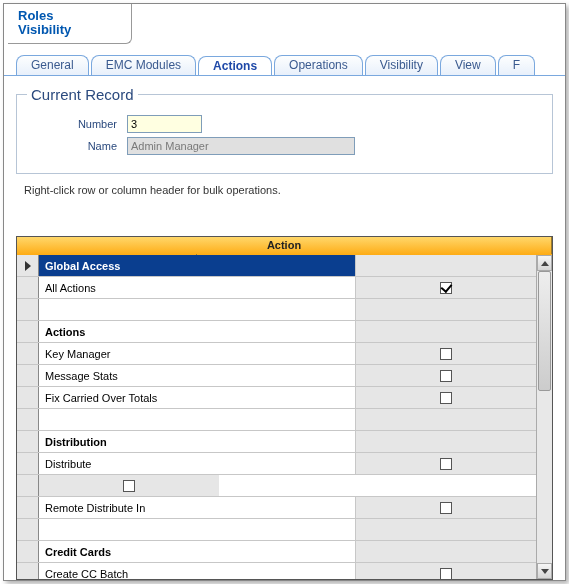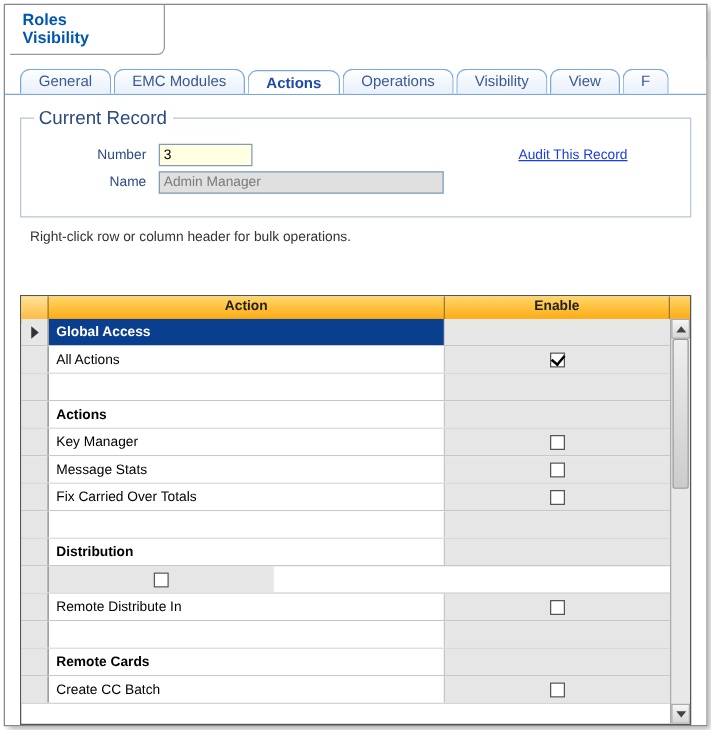--- a/index.html
+++ b/index.html
@@ -142,20 +142,21 @@
     bottom: 0;
     border: 1px solid #555;
     background: #fff;
     overflow: hidden;
   }
   .grid-header {
     display: flex;
     height: 22px;
     background: linear-gradient(#ffd76a, #fda406);
     border-bottom: 1px solid #7a5b14;
+    flex-direction: column;
   }
   .hcorner {
     width: 22px;
     border-right: 1px solid #9a7a2c;
     background: linear-gradient(#ffe39a, #fcb637);
   }
   .hcell {
     text-align: center;
     font-weight: bold;
     color: #222;
@@ -286,21 +287,20 @@
         <div class="tab">F</div>
       </div>
 
     <div class="tabbody">
 
       <fieldset class="current-record">
         <legend>Current Record</legend>
         <div class="frow">
           <div class="flabel">Number</div>
           <input class="input-number" value="3" style="">
-          <a class="audit-link">Audit This Record</a>
         </div>
         <div class="frow">
           <div class="flabel">Name</div>
           <input class="input-name" readonly="" value="Admin Manager" style="">
         </div>
       </fieldset>
 
       <div class="hint">Right-click row or column header for bulk operations.</div>
 
     </div>
@@ -364,39 +364,46 @@
               <div class="cell-action"></div>
               <div class="cell-enable"></div>
             </div>
             <div class="row">
               <div class="rowhead"></div>
               <div class="cell-action bold">Distribution</div>
               <div class="cell-enable"></div>
             </div>
             <div class="row">
               <div class="rowhead"></div>
+              <div class="cell-action">Distribute</div>
+              <div class="cell-enable">
+                <div class="checkbox"></div>
+              </div>
+            </div>
+            <div class="row">
+              <div class="rowhead"></div>
               <div class="cell-enable">
                 <div class="checkbox"></div>
               </div>
             </div>
             <div class="row">
               <div class="rowhead"></div>
               <div class="cell-action">Remote Distribute In</div>
               <div class="cell-enable">
                 <div class="checkbox"></div>
               </div>
             </div>
             <div class="row">
               <div class="rowhead"></div>
               <div class="cell-action"></div>
               <div class="cell-enable"></div>
             </div>
             <div class="row">
               <div class="rowhead"></div>
-              <div class="cell-action bold">Remote Cards</div>
+              <div class="cell-action bold">Credit Cards</div>
               <div class="cell-enable"></div>
             </div>
             <div class="row">
               <div class="rowhead"></div>
               <div class="cell-action">Create CC Batch</div>
               <div class="cell-enable">
                 <div class="checkbox"></div>
               </div>
             </div>
           </div>

